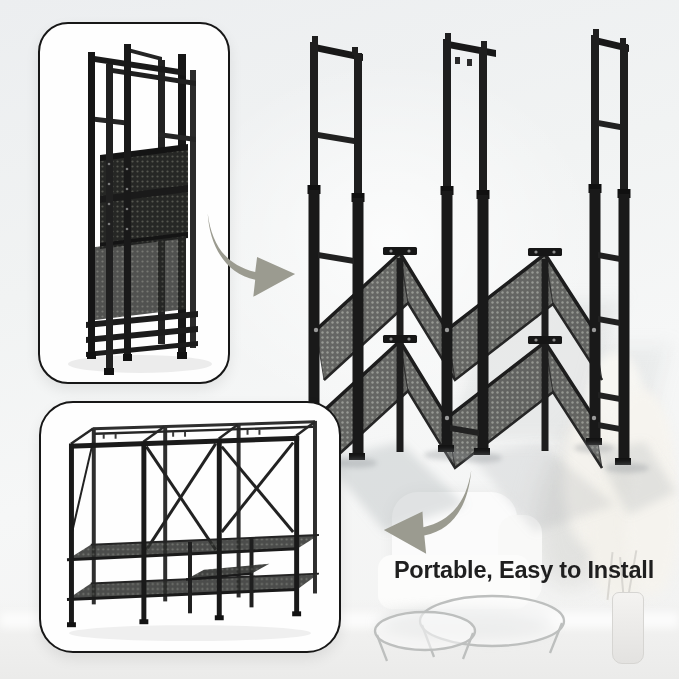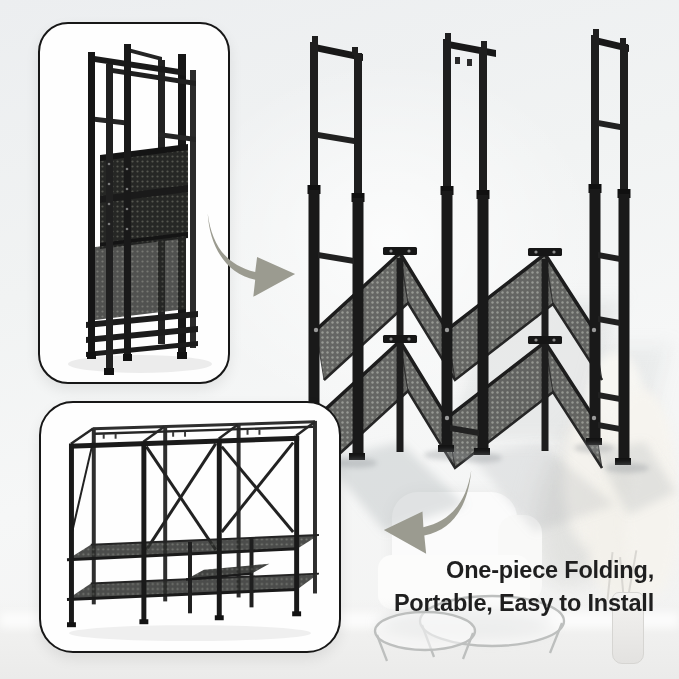--- a/index.html
+++ b/index.html
@@ -335,17 +335,16 @@
   </div>
 
   <svg class="arrow arrow-unfold" width="95" height="88" viewBox="0 0 100 92" role="img">
     <path d="M6,2 C10,34 24,56 56,64 L58,48 L98,66 L54,90 L56,72 C26,66 8,38 6,2 Z" fill="#9b9b90"></path>
   </svg>
   <svg class="arrow arrow-fold" width="92" height="90" viewBox="0 0 100 97" role="img">
     <path d="M97,3 C92,36 76,58 45,65 L44,48 L2,68 L48,94 L46,74 C78,68 94,40 97,3 Z" fill="#9b9b90"></path>
   </svg>
 
   <div class="caption">
-    <div>One-piece Folding,</div>
     <div>Portable, Easy to Install</div>
   </div>
 
 </div>
 
 </body></html>

